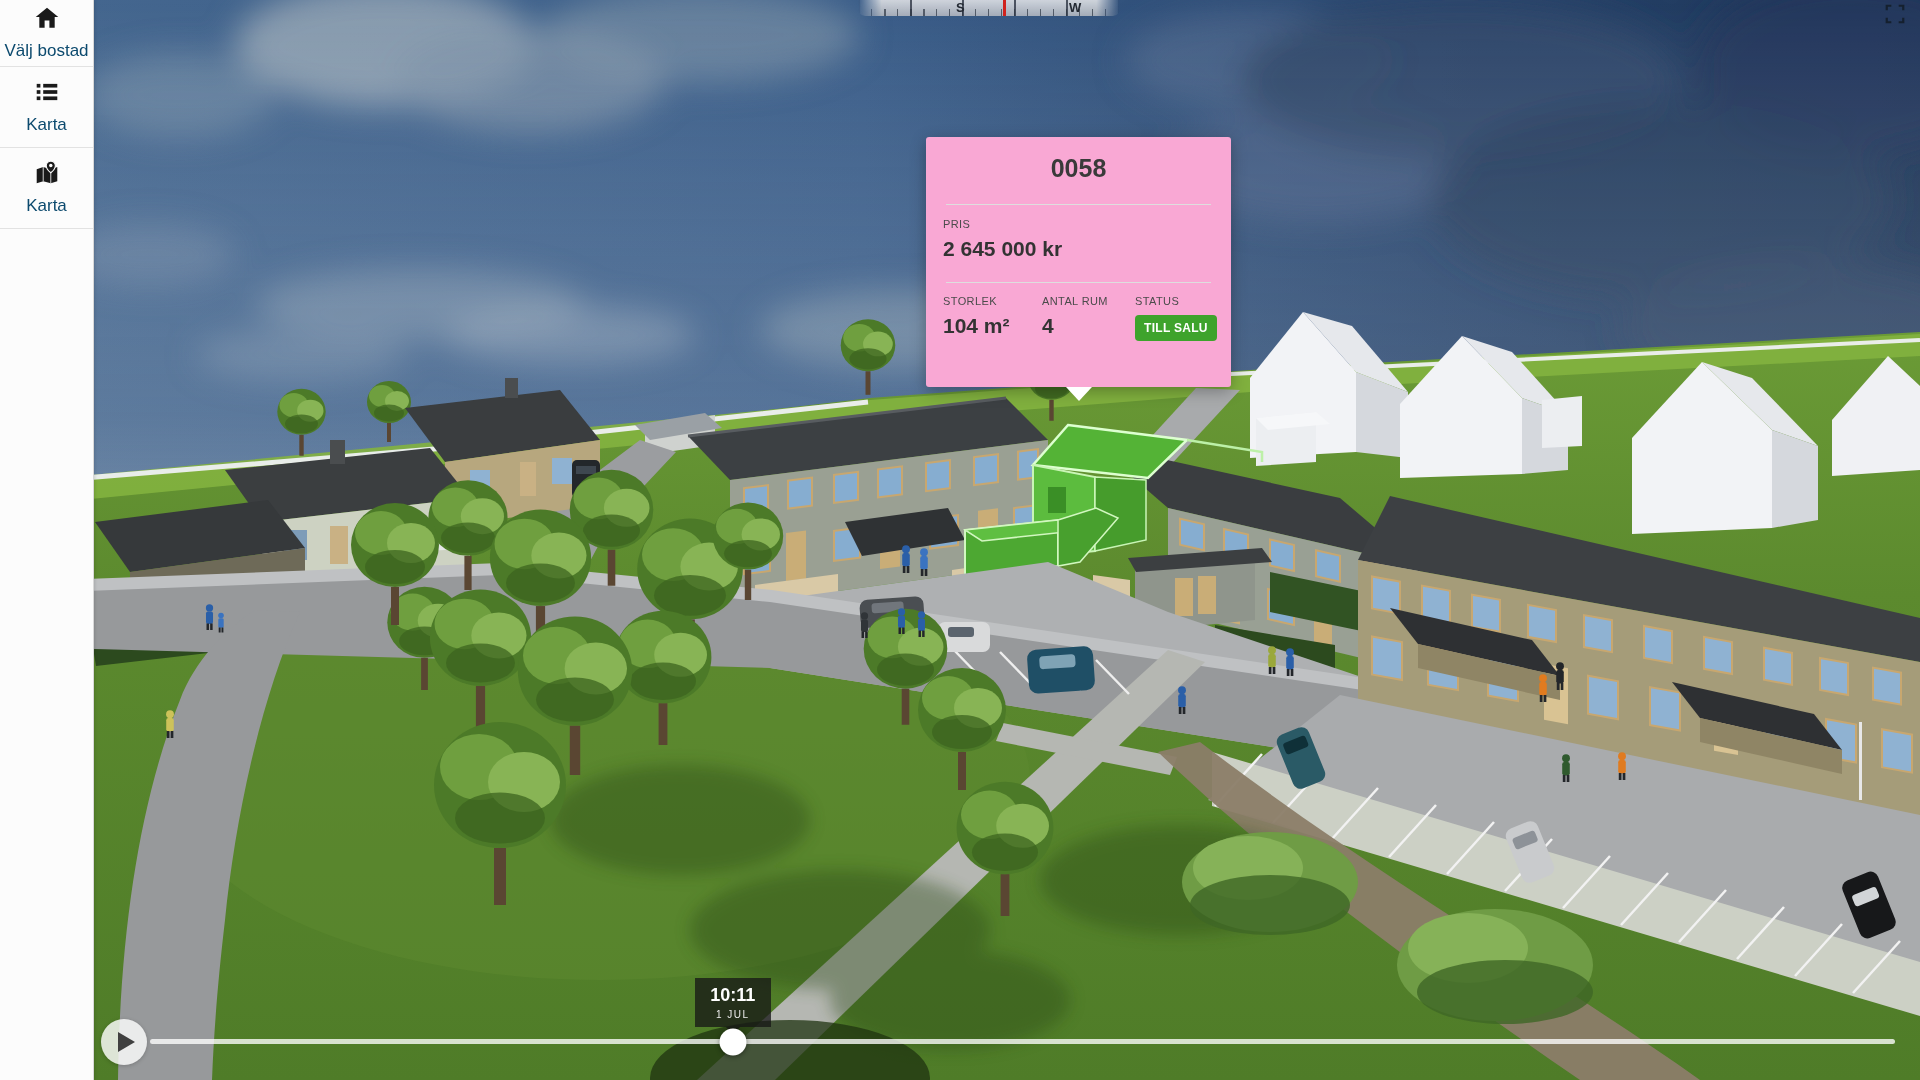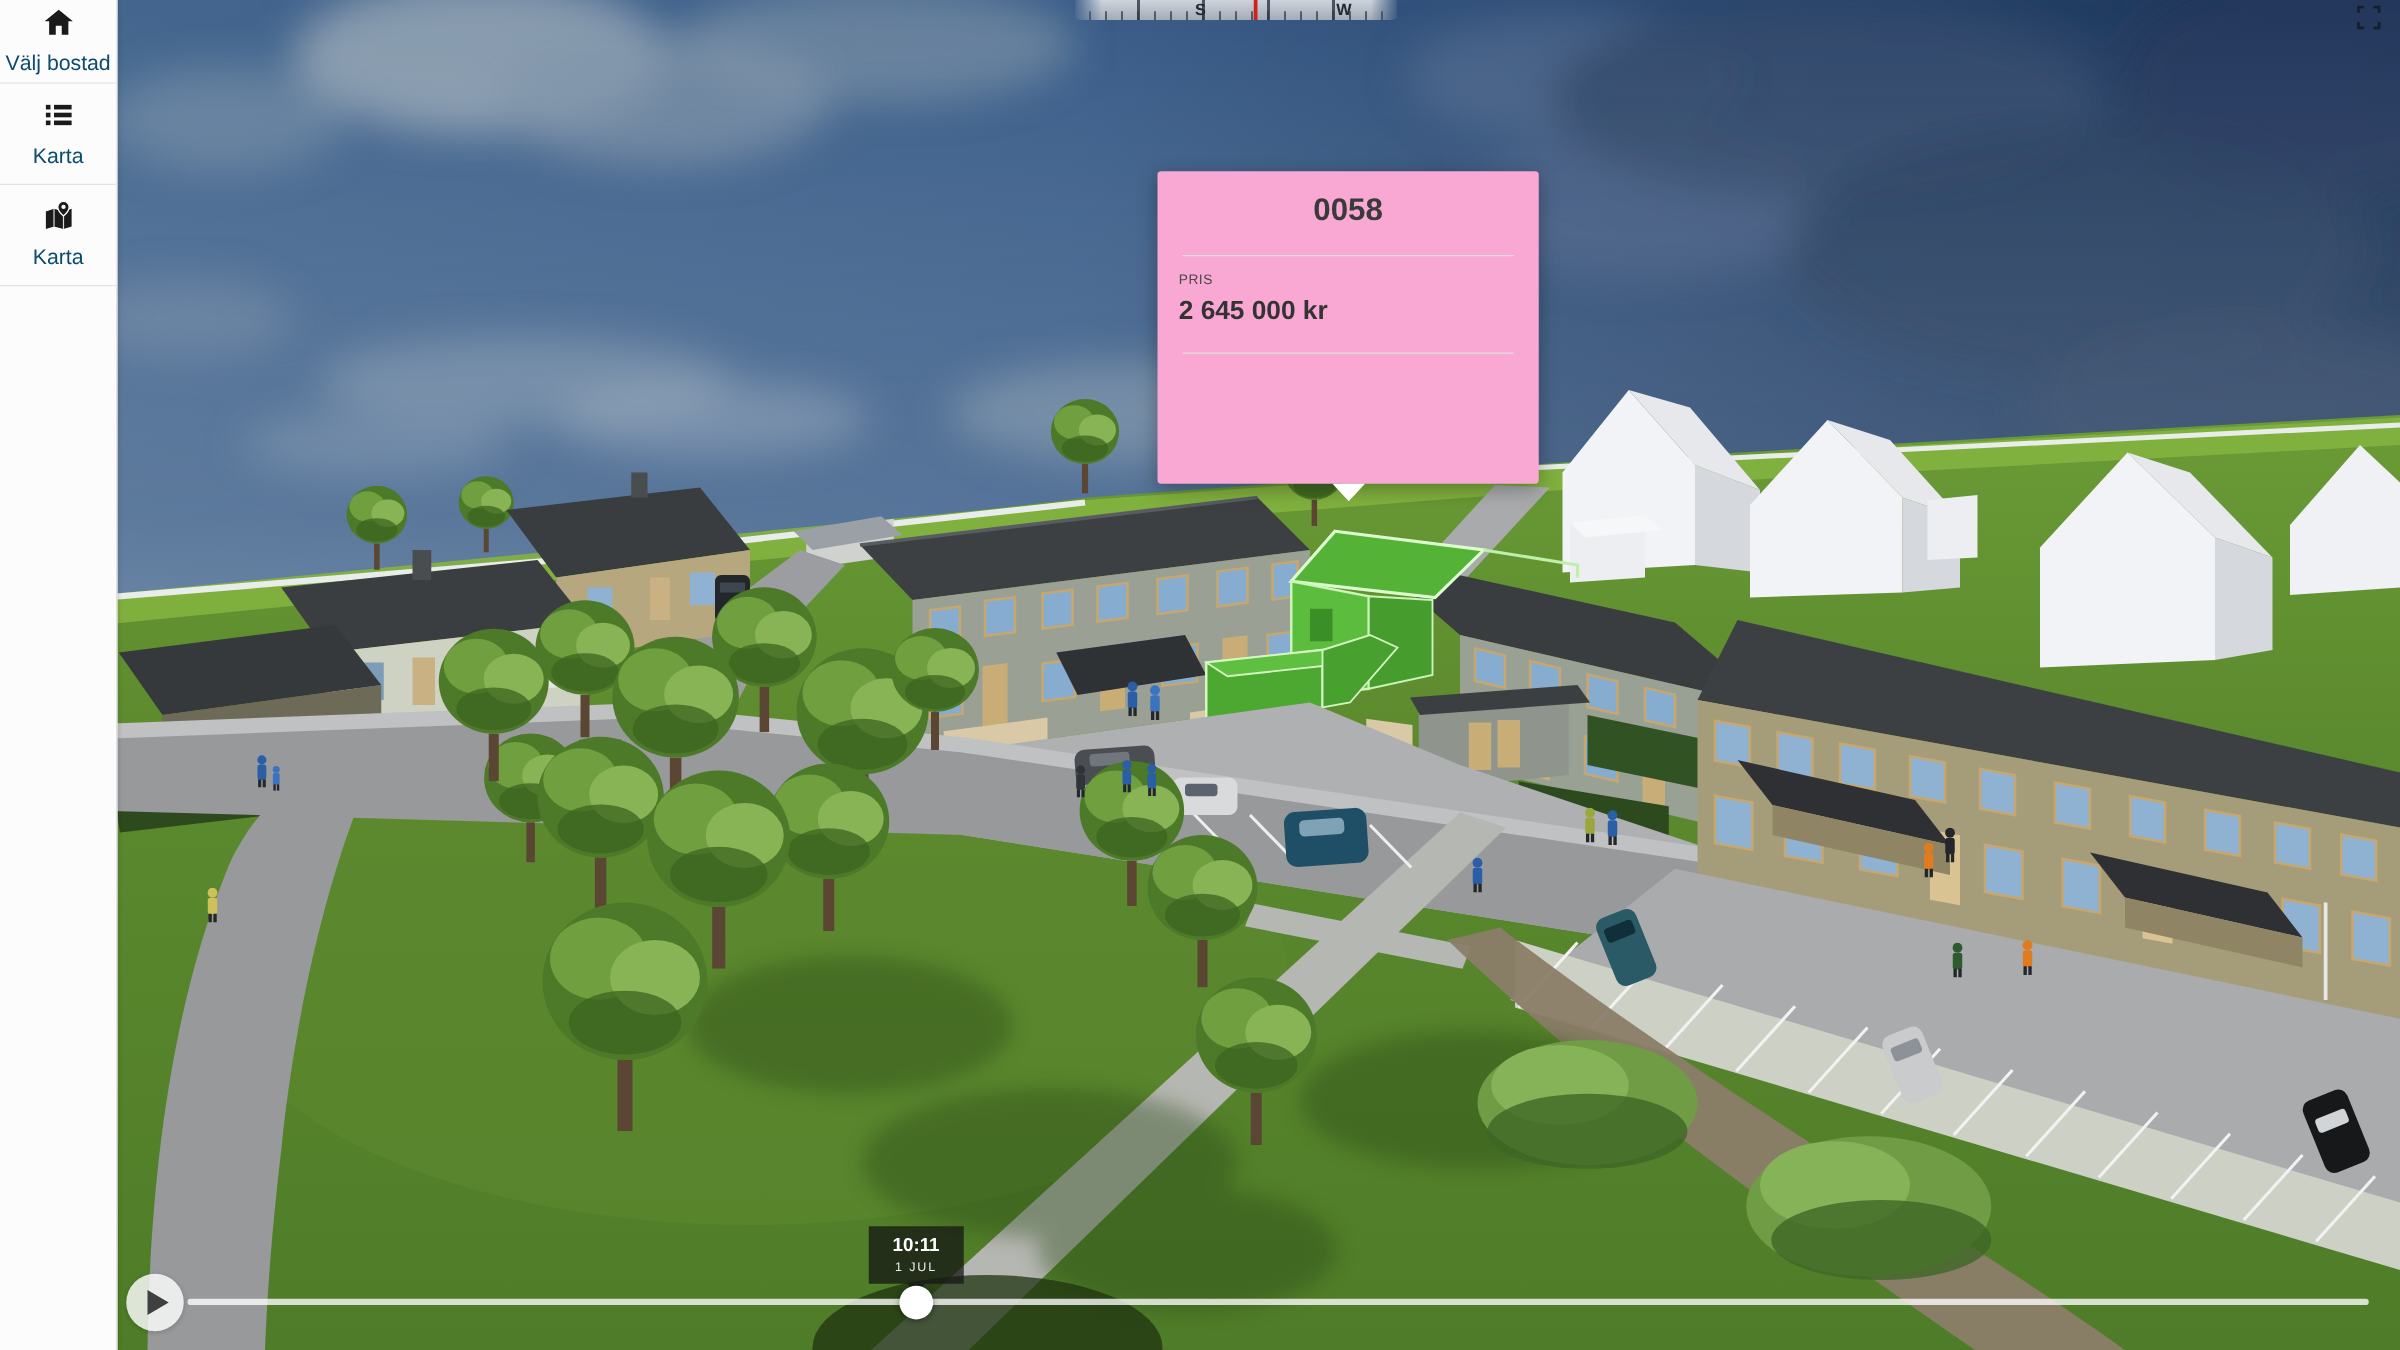--- a/index.html
+++ b/index.html
@@ -62,21 +62,21 @@
   .play-tri{width:0;height:0;border-top:10px solid transparent;border-bottom:10px solid transparent;
             border-left:17px solid #404040;margin-left:5px;}
   .track{position:absolute;left:150px;top:1039px;width:1745px;height:5px;z-index:18;
          background:rgba(255,255,255,.78);border-radius:3px;cursor:pointer;}
   .handle{position:absolute;left:33.4%;top:50%;transform:translate(-50%,-50%);width:27px;height:27px;
           border-radius:50%;background:#fff;box-shadow:0 1px 5px rgba(0,0,0,.45);cursor:grab;z-index:21;}
   .time-tip{position:absolute;left:33.4%;bottom:17px;transform:translateX(-50%);z-index:19;
             background:rgba(22,22,22,.76);color:#fff;text-align:center;padding:8px 12px 7px;min-width:52px;}
   .time-tip:after{content:'';position:absolute;left:50%;top:100%;transform:translateX(-50%);
             border:7px solid transparent;border-top:8px solid rgba(22,22,22,.76);border-bottom:0;}
-  .tip-time{font-size:15px;font-weight:bold;line-height:1;}
+  .tip-time{font-size:18px;font-weight:bold;line-height:1;}
   .tip-date{font-size:10px;font-weight:normal;letter-spacing:1.5px;color:#ececec;margin-top:5px;}
 </style>
 </head>
 <body>
 
 <div class="stage">
 
   <div class="scene">
   <svg width="1920" height="1080" viewBox="0 0 1920 1080">
     <defs>
@@ -494,20 +494,34 @@
   </button>
 
   <div class="popup">
     <div class="popup-title">0058</div>
     <div class="popup-div"></div>
     <div class="popup-price">
       <div class="popup-label">PRIS</div>
       <div class="popup-value">2 645 000 kr</div>
     </div>
     <div class="popup-div"></div>
+    <div class="popup-row">
+      <div class="popup-col1">
+        <div class="popup-label">STORLEK</div>
+        <div class="popup-value">104 m²</div>
+      </div>
+      <div class="popup-col2">
+        <div class="popup-label">ANTAL RUM</div>
+        <div class="popup-value">4</div>
+      </div>
+      <div class="popup-col3">
+        <div class="popup-label">STATUS</div>
+        <div><span class="badge" style="background: rgb(62, 163, 44);">TILL SALU</span></div>
+      </div>
+    </div>
   </div>
 
   <button class="play-btn">
     <span class="play-tri"></span>
   </button>
   <div class="track">
     <div class="time-tip" style="left: 33.4%;">
       <div class="tip-time">10:11</div>
       <div class="tip-date">1 JUL</div>
     </div>

